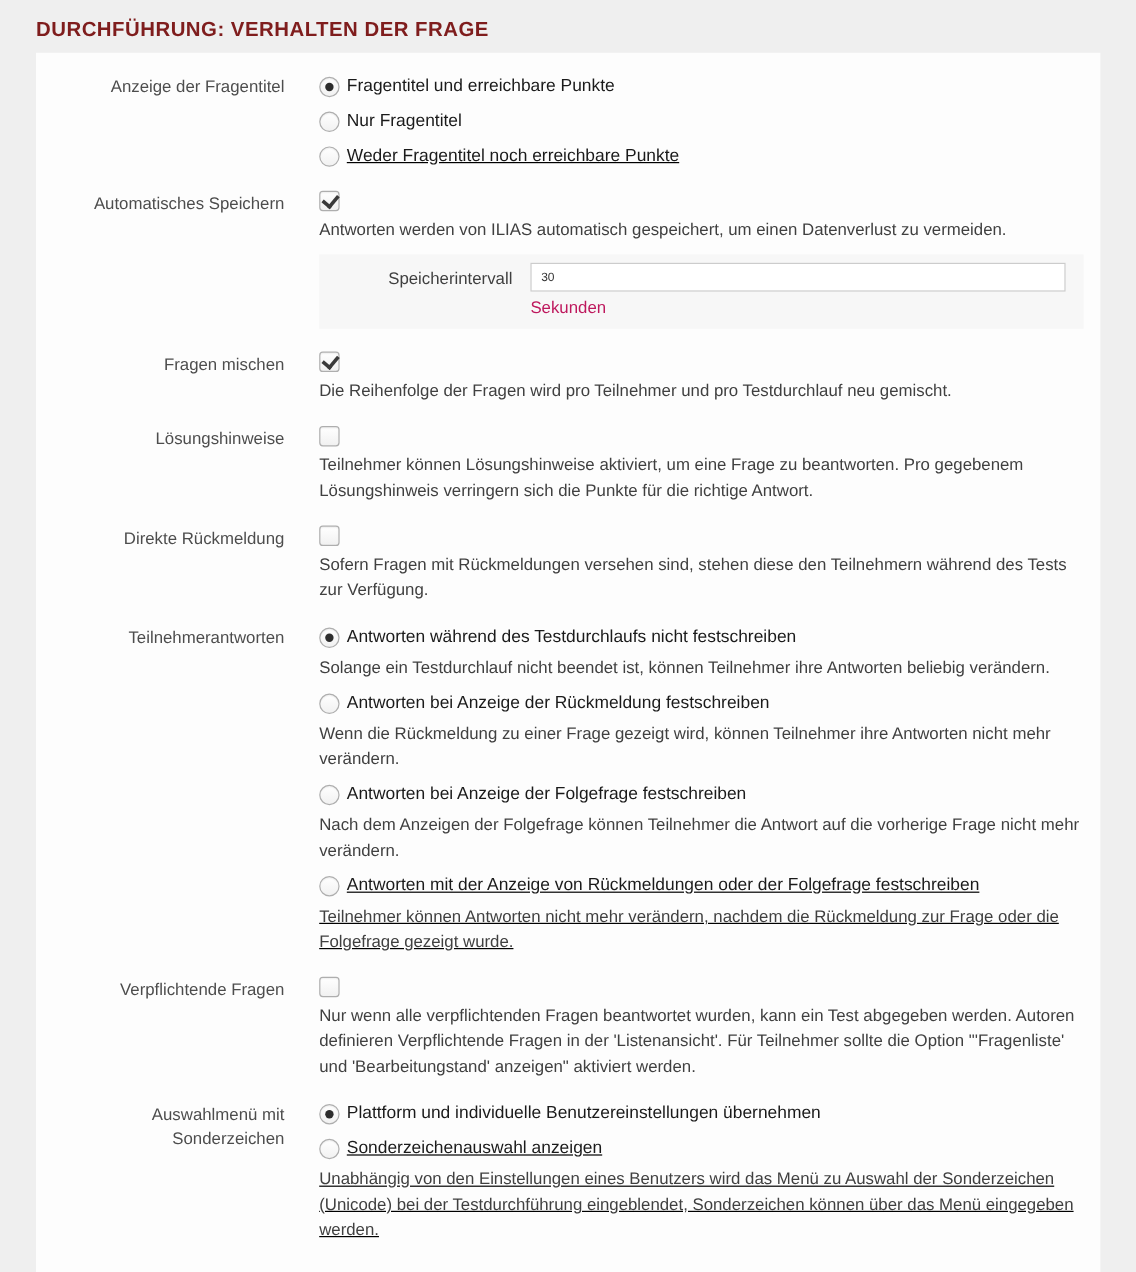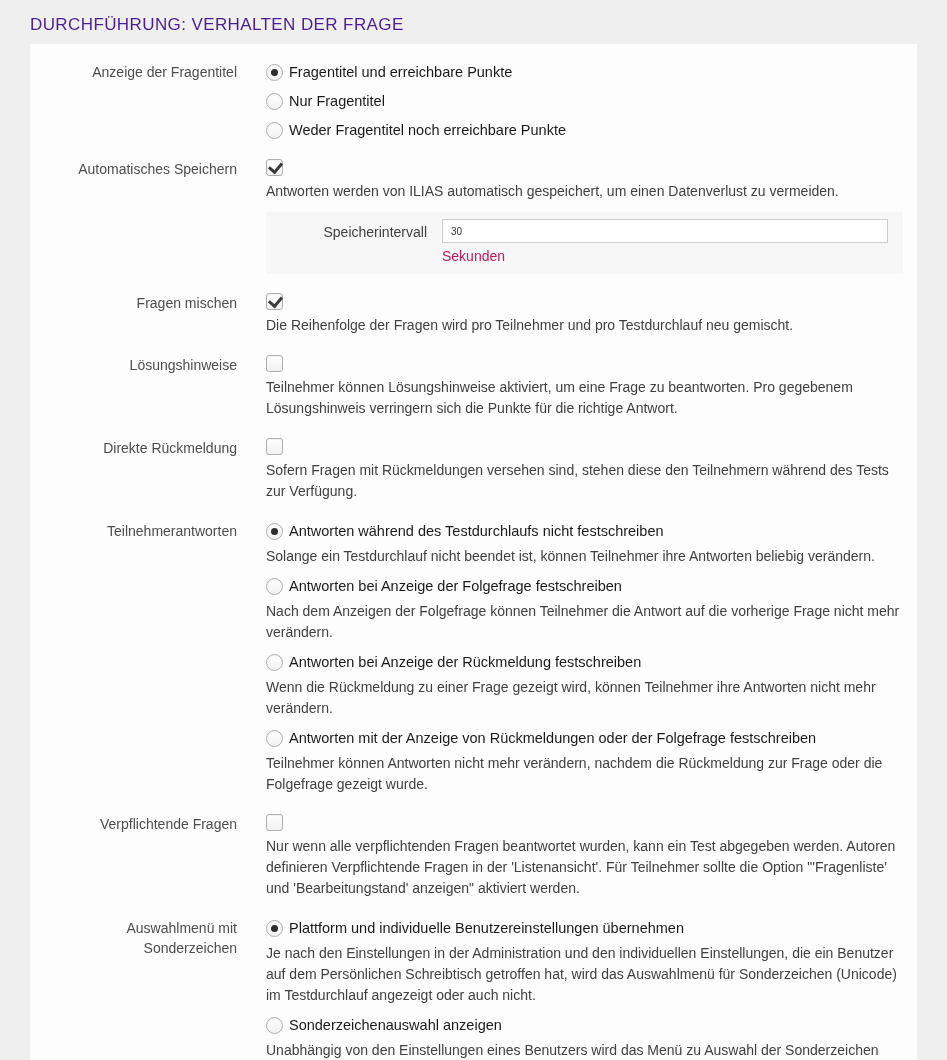--- a/index.html
+++ b/index.html
@@ -5,39 +5,39 @@
   * { box-sizing: border-box; }
   html, body { margin: 0; padding: 0; }
   body {
     width: 947px; height: 1060px;
     background: #efefef;
     font-family: "Liberation Sans", sans-serif;
     overflow: hidden;
   }
   .page-header { padding: 15px 30px 9px 30px; }
   .header-title {
-    font-size: 17px; color: #4c1d95; letter-spacing: 0.4px;
-    line-height: 20px; font-weight: 400;
+    font-size: 17px; color: #7f1d1d; letter-spacing: 0.4px;
+    line-height: 20px; font-weight: 700;
   }
   .panel {
     background: #fdfdfd;
     margin: 0 30px;
     padding: 18px 0 16px 0;
     min-height: 998px;
   }
   .form-row { display: flex; margin-bottom: 19px; }
   .row-label {
     width: 207px; flex-shrink: 0;
     text-align: right;
     font-size: 14px; color: #4d4d4d; line-height: 20px;
     padding-top: 0px;
   }
   .row-content { margin-left: 29px; width: 637px; }
   .option { margin-bottom: 9px; }
-  .option:last-child { margin-bottom: 0; }
+  .option:last-child { margin-bottom: 0; text-decoration: underline; }
   .option-head { display: flex; align-items: center; }
   .radio {
     width: 17px; height: 17px; flex-shrink: 0;
     border: 1px solid #aeaeae; border-radius: 50%;
     background: linear-gradient(#ffffff, #f1f1f1);
     position: relative;
     box-shadow: inset 0 1px 1px rgba(0,0,0,0.06);
   }
   .radio.selected::after {
     content: ""; position: absolute; left: 4px; top: 4px;
@@ -164,30 +164,30 @@
       <div class="option">
         <div class="option-head">
           <div class="radio selected"></div>
           <span class="option-label">Antworten während des Testdurchlaufs nicht festschreiben</span>
         </div>
         <div class="info">Solange ein Testdurchlauf nicht beendet ist, können Teilnehmer ihre Antworten beliebig verändern.</div>
       </div>
       <div class="option">
         <div class="option-head">
           <div class="radio"></div>
+          <span class="option-label">Antworten bei Anzeige der Rückmeldung festschreiben</span>
+        </div>
+        <div class="info">Wenn die Rückmeldung zu einer Frage gezeigt wird, können Teilnehmer ihre Antworten nicht mehr verändern.</div>
+      </div>
+      <div class="option">
+        <div class="option-head">
+          <div class="radio"></div>
           <span class="option-label">Antworten bei Anzeige der Folgefrage festschreiben</span>
         </div>
         <div class="info">Nach dem Anzeigen der Folgefrage können Teilnehmer die Antwort auf die vorherige Frage nicht mehr verändern.</div>
-      </div>
-      <div class="option">
-        <div class="option-head">
-          <div class="radio"></div>
-          <span class="option-label">Antworten bei Anzeige der Rückmeldung festschreiben</span>
-        </div>
-        <div class="info">Wenn die Rückmeldung zu einer Frage gezeigt wird, können Teilnehmer ihre Antworten nicht mehr verändern.</div>
       </div>
       <div class="option">
         <div class="option-head">
           <div class="radio"></div>
           <span class="option-label">Antworten mit der Anzeige von Rückmeldungen oder der Folgefrage festschreiben</span>
         </div>
         <div class="info">Teilnehmer können Antworten nicht mehr verändern, nachdem die Rückmeldung zur Frage oder die Folgefrage gezeigt wurde.</div>
       </div>
     </div>
   </div>
@@ -201,21 +201,20 @@
   </div>
 
   <div class="form-row">
     <div class="row-label">Auswahlmenü mit Sonderzeichen</div>
     <div class="row-content">
       <div class="option">
         <div class="option-head">
           <div class="radio selected"></div>
           <span class="option-label">Plattform und individuelle Benutzereinstellungen übernehmen</span>
         </div>
-        <div class="info">Je nach den Einstellungen in der Administration und den individuellen Einstellungen, die ein Benutzer auf dem Persönlichen Schreibtisch getroffen hat, wird das Auswahlmenü für Sonderzeichen (Unicode) im Testdurchlauf angezeigt oder auch nicht.</div>
       </div>
       <div class="option">
         <div class="option-head">
           <div class="radio"></div>
           <span class="option-label">Sonderzeichenauswahl anzeigen</span>
         </div>
         <div class="info">Unabhängig von den Einstellungen eines Benutzers wird das Menü zu Auswahl der Sonderzeichen (Unicode) bei der Testdurchführung eingeblendet, Sonderzeichen können über das Menü eingegeben werden.</div>
       </div>
 
     </div>

